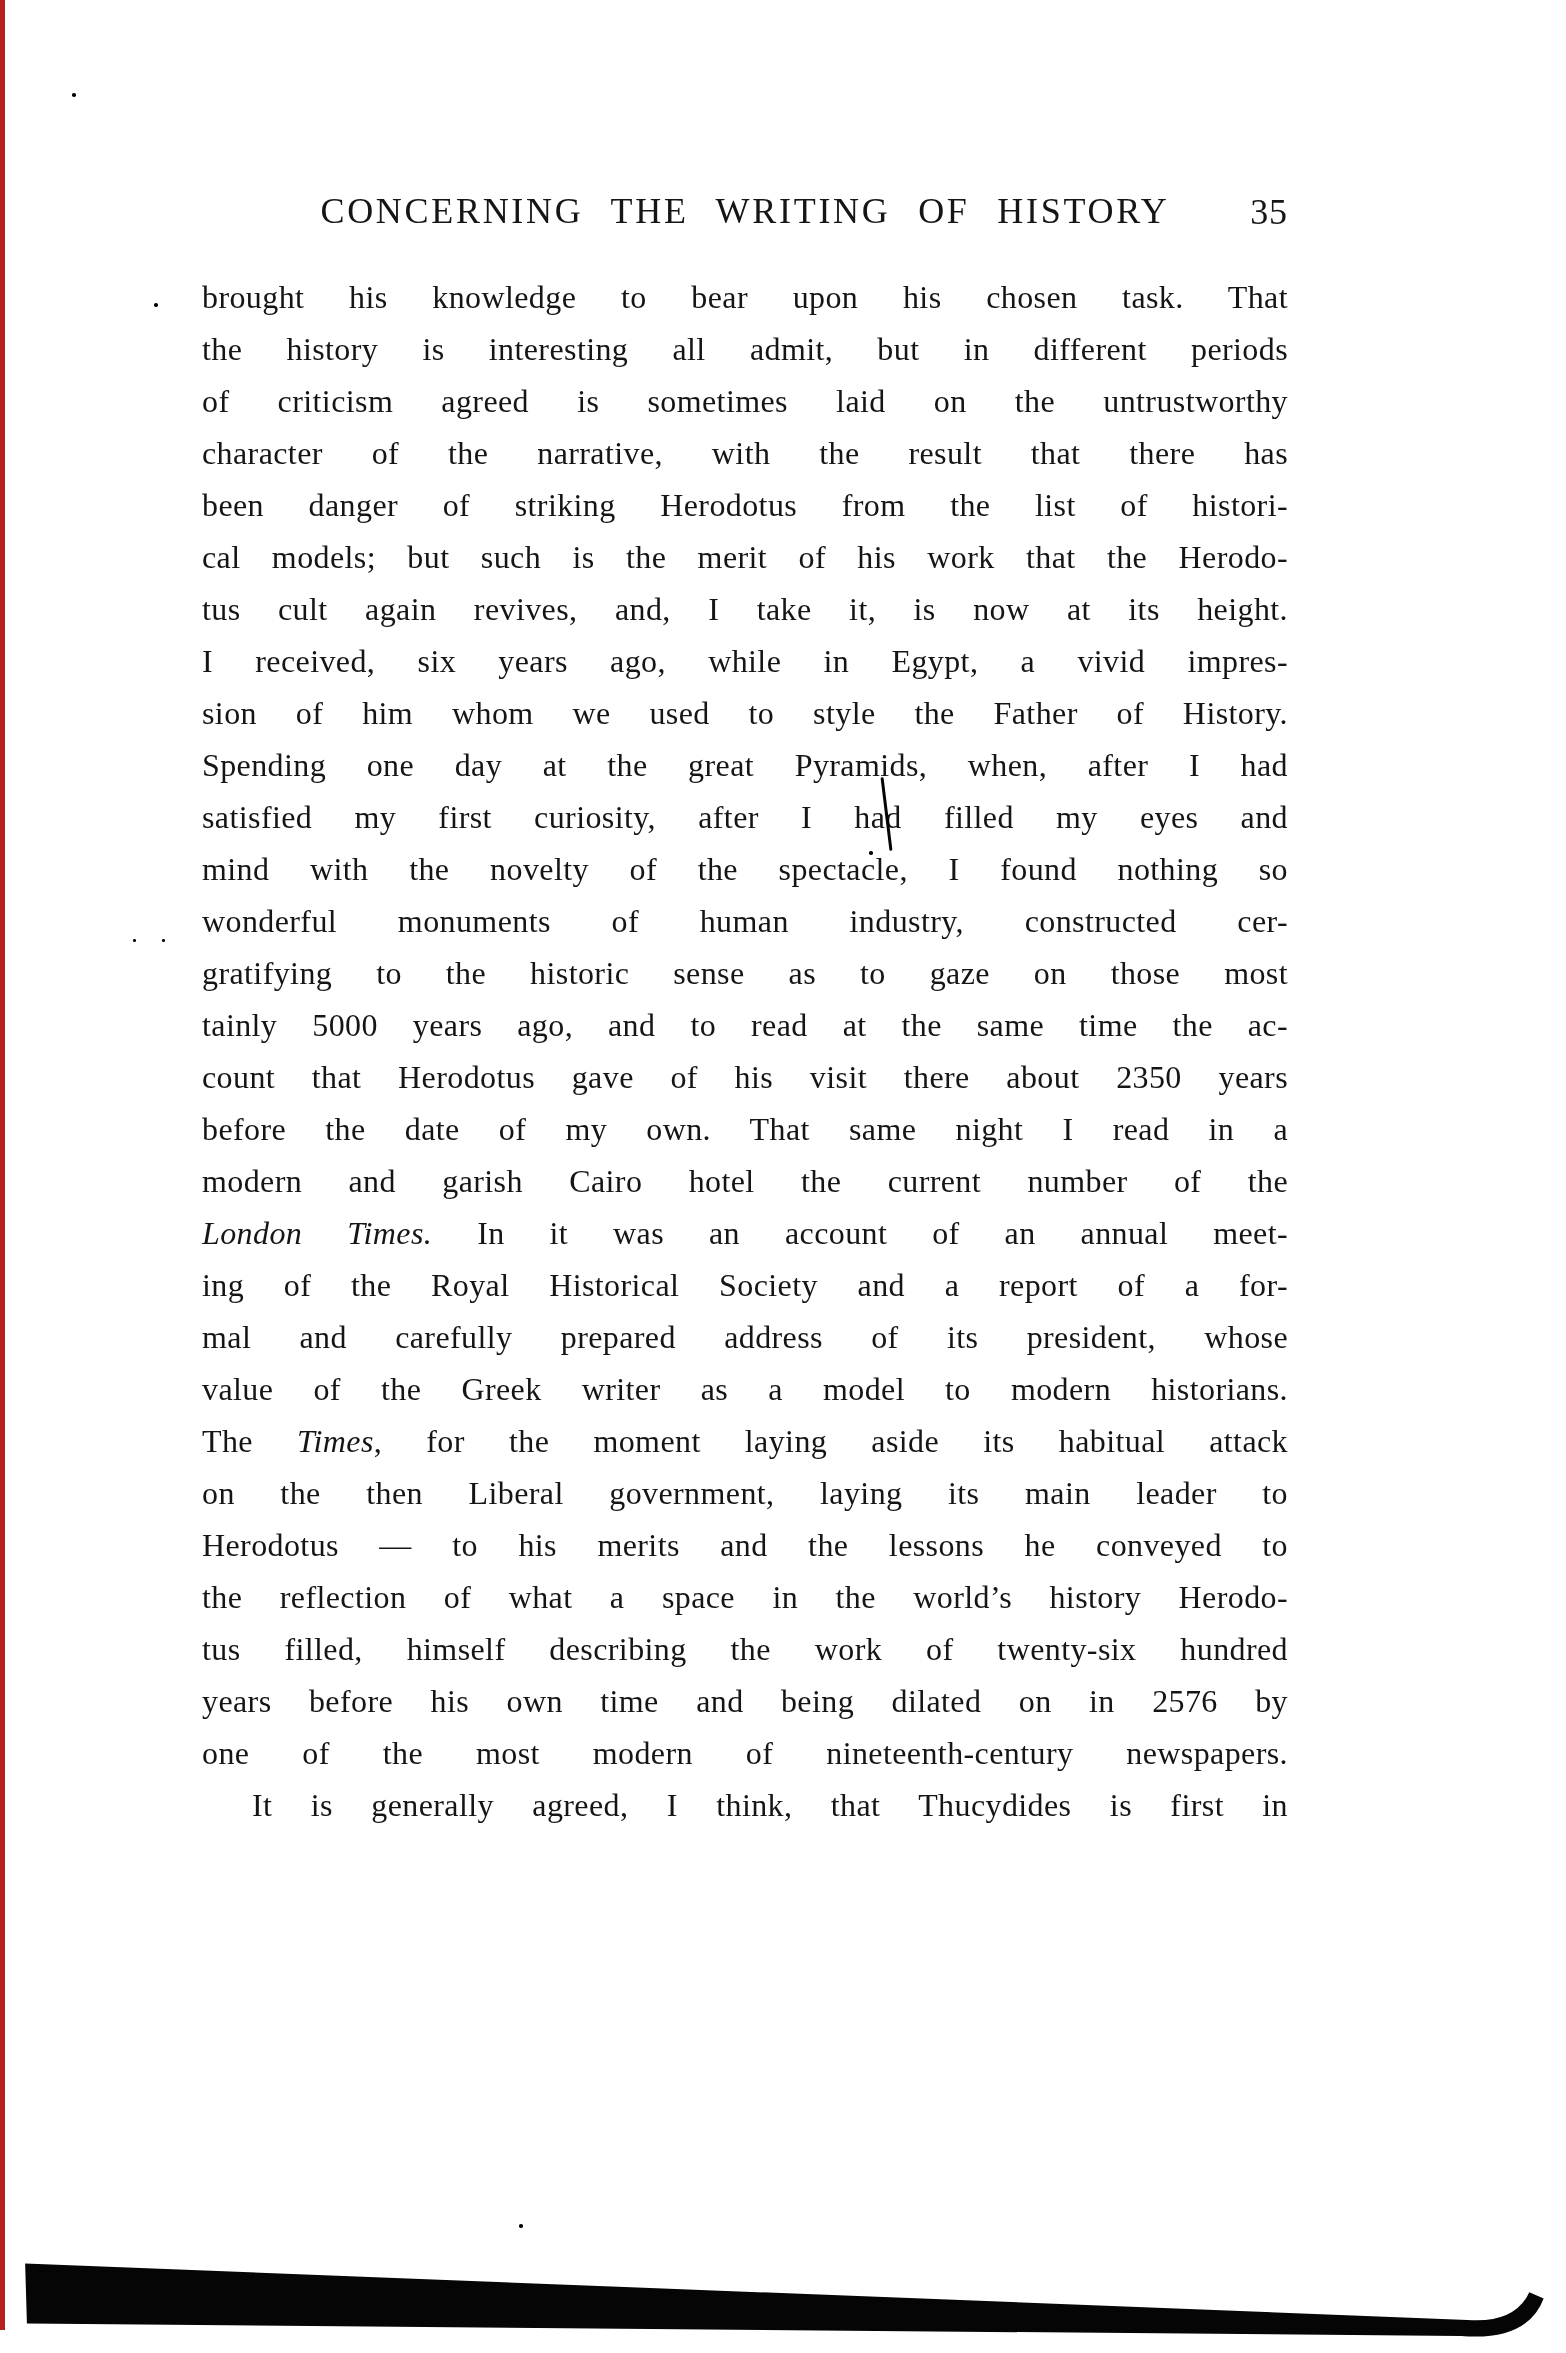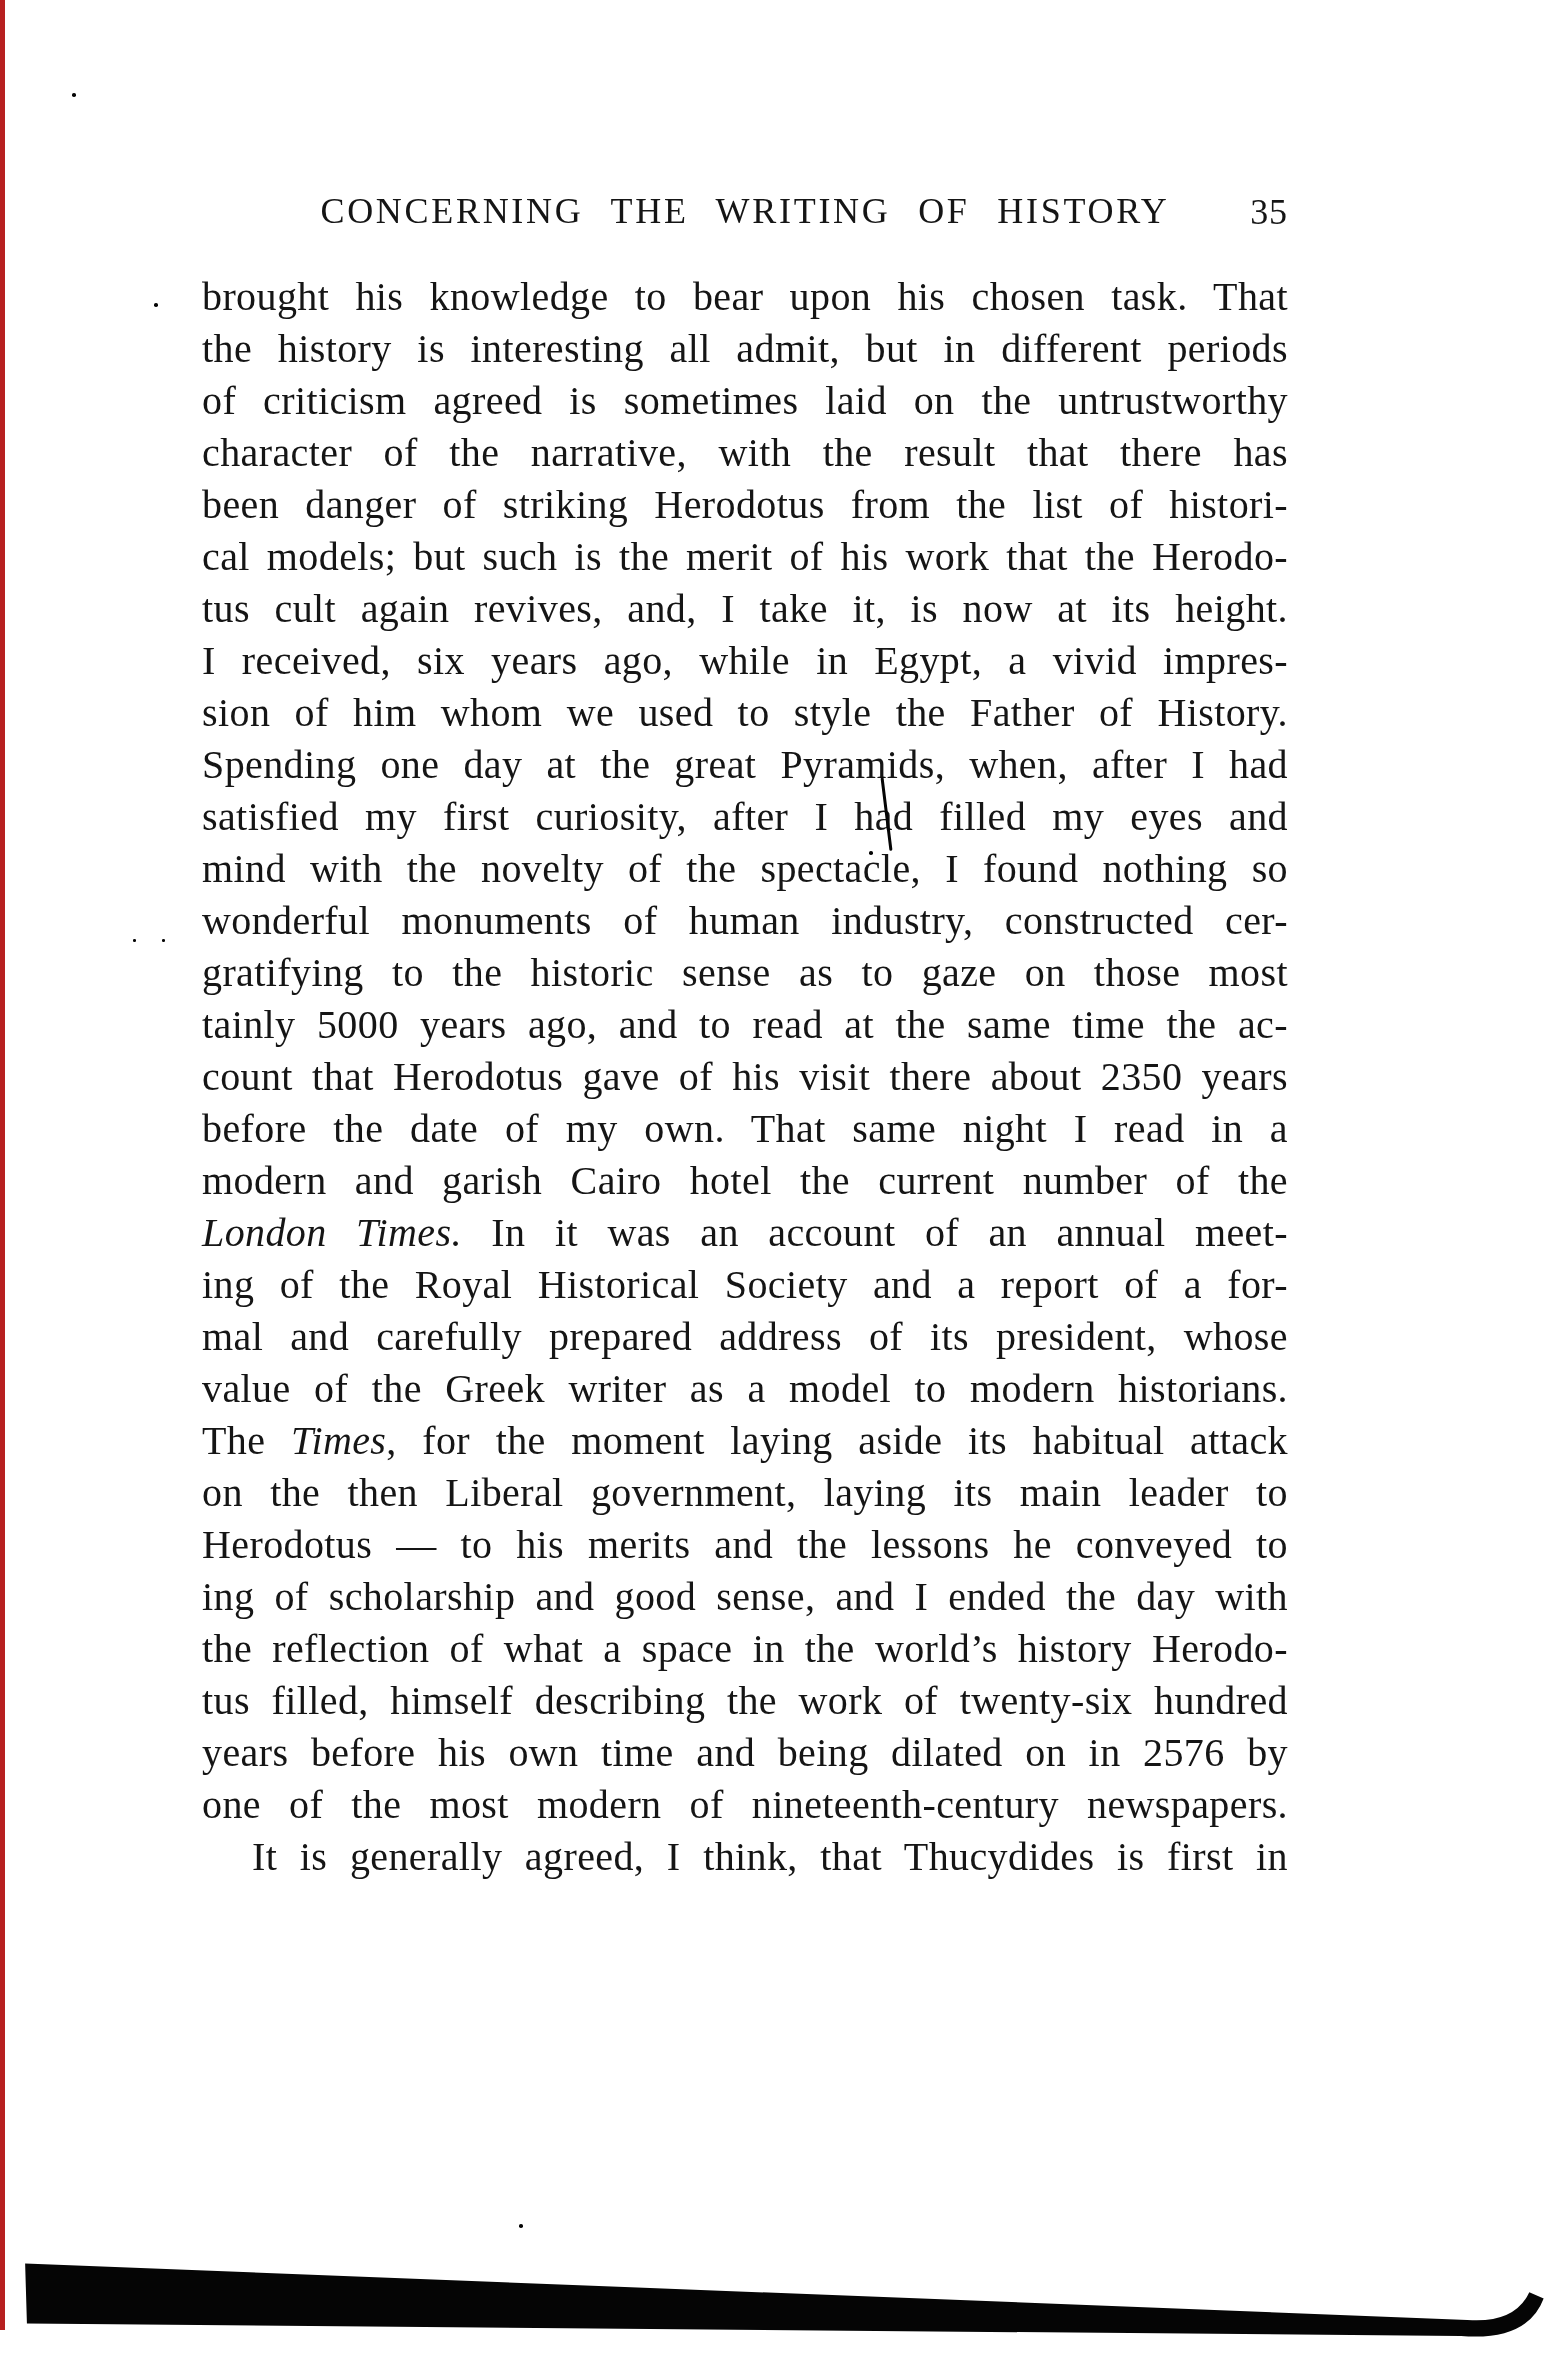--- a/index.html
+++ b/index.html
@@ -45,21 +45,21 @@
   }
   .body-text {
     position: absolute;
     left: 202px; top: 271px;
     width: 1086px;
   }
   .line {
     margin: 0; padding: 0;
     height: 52px;
     line-height: 52px;
-    font-size: 40px;
+    font-size: 32px;
     letter-spacing: 0.4px;
     word-spacing: 4.5px;
     text-align: justify;
     text-align-last: justify;
     white-space: normal;
     color: var(--ink);
   }
   .line.indent { padding-left: 50px; }
   .line em { font-style: italic; letter-spacing: 0.4px; }
   
@@ -113,21 +113,20 @@
       <p class="line"><span>count that Herodotus gave of his visit there about 2350 years</span></p>
       <p class="line"><span>before the date of my own.  That same night I read in a</span></p>
       <p class="line"><span>modern and garish Cairo hotel the current number of the</span></p>
       <p class="line"><em>London Times.</em><span>  In it was an account of an annual meet-</span></p>
       <p class="line"><span>ing of the Royal Historical Society and a report of a for-</span></p>
       <p class="line"><span>mal and carefully prepared address of its president, whose</span></p>
       <p class="line"><span>value of the Greek writer as a model to modern historians.</span></p>
       <p class="line"><span>The </span><em>Times</em><span>, for the moment laying aside its habitual attack</span></p>
       <p class="line"><span>on the then Liberal government, laying its main leader to</span></p>
       <p class="line"><span>Herodotus — to his merits and the lessons he conveyed to</span></p>
-      <p class="line"><span>ing of scholarship and good sense, and I ended the day with</span></p>
       <p class="line"><span>the reflection of what a space in the world’s history Herodo-</span></p>
       <p class="line"><span>tus filled, himself describing the work of twenty-six hundred</span></p>
       <p class="line"><span>years before his own time and being dilated on in 2576 by</span></p>
       <p class="line"><span>one of the most modern of nineteenth-century newspapers.</span></p>
       <p class="line indent"><span>It is generally agreed, I think, that Thucydides is first in</span></p>
     </div>
 
   <div class="stray-stroke"></div>
   <div class="speck" style="left:72px; top:93px; width:3.6px; height:3.6px;"></div>
   <div class="speck" style="left:154px; top:303px; width:3.6px; height:3.6px;"></div>

